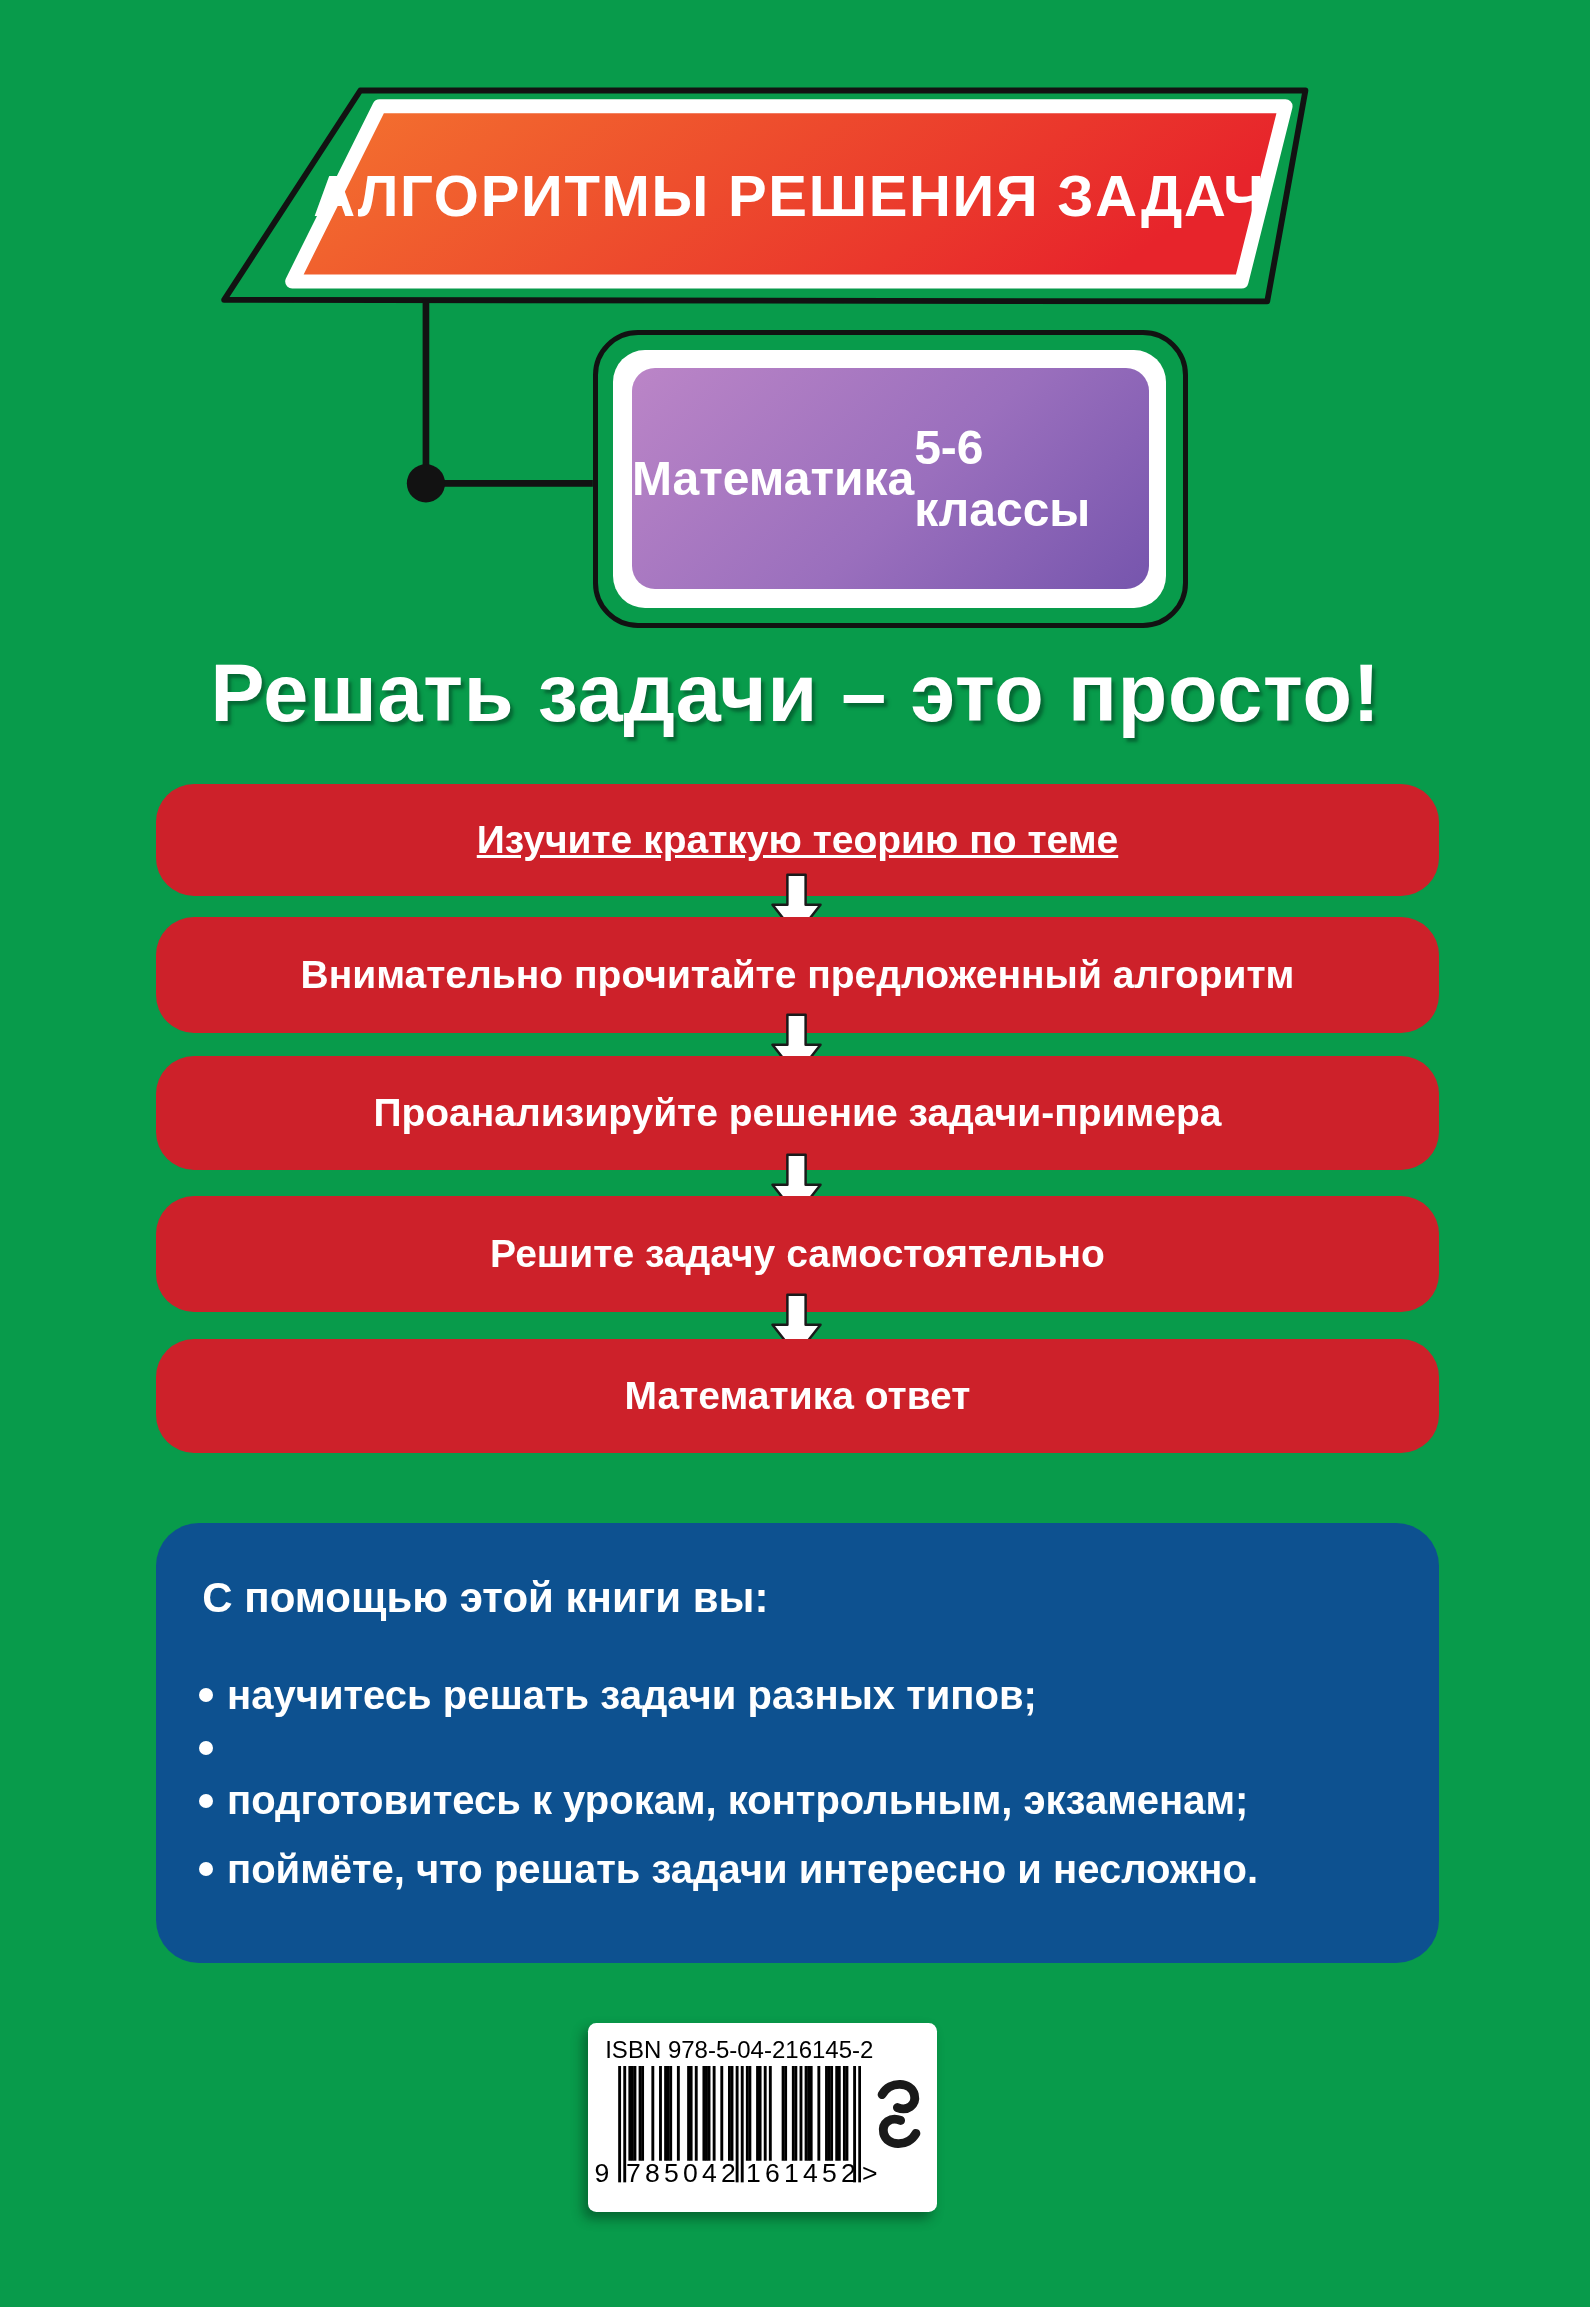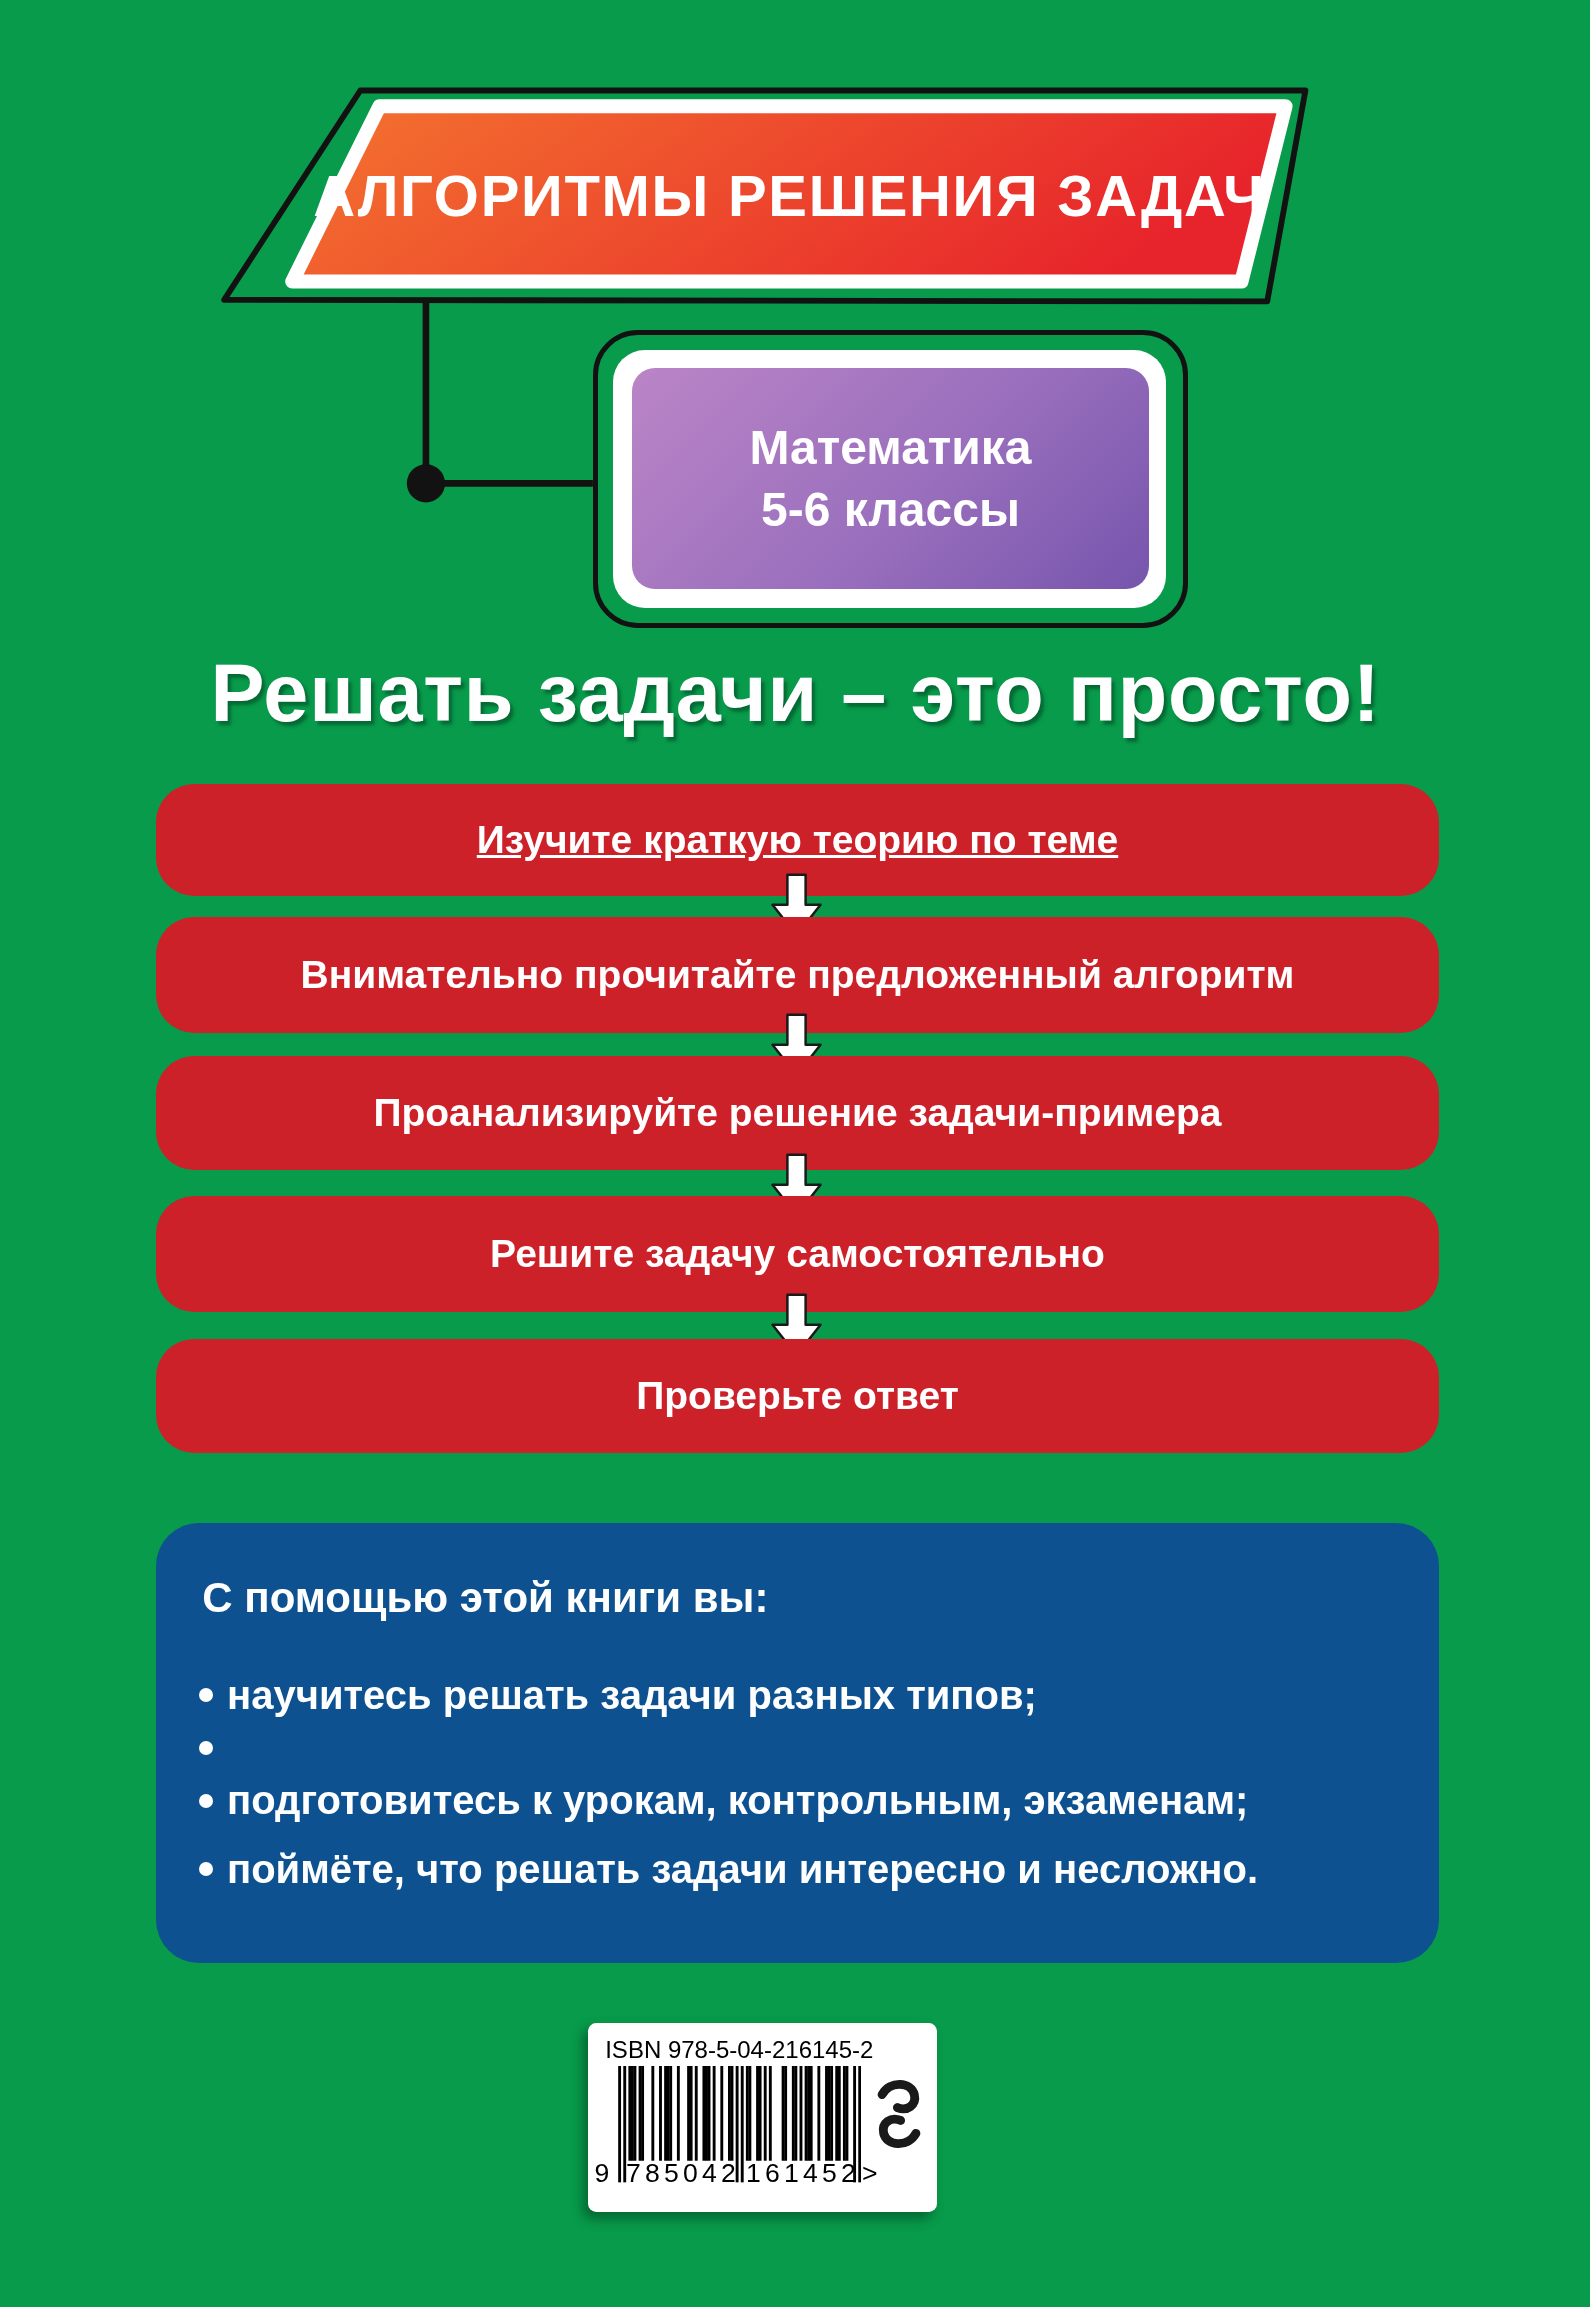--- a/index.html
+++ b/index.html
@@ -10,21 +10,21 @@
   
   #frame-svg{position:absolute;left:0;top:0;width:1591px;height:681px;}
   #banner-text{left:299px;top:116px;width:981px;height:158px;display:flex;align-items:center;justify-content:center;
     color:#ffffff;font-size:58px;font-weight:bold;letter-spacing:1.7px;white-space:nowrap;}
 
   
   #badge-outline{left:593px;top:330px;width:595px;height:298px;border:5px solid #121212;border-radius:45px;box-sizing:border-box;}
   #badge-white{left:613px;top:350px;width:553px;height:258px;background:#ffffff;border-radius:32px;}
   #badge-purple{left:632px;top:368px;width:517px;height:221px;border-radius:23px;
     background:linear-gradient(135deg,#bb85c7 0%,#9a6fbd 55%,#7655ad 100%);
-    display:flex;flex-direction:column;align-items:center;justify-content:center;
+    display:flex;flex-direction:row;align-items:center;justify-content:center;
     color:#fff;font-weight:bold;font-size:48px;line-height:1.28;}
 
   
   #headline{left:0;top:647px;width:1591px;text-align:center;color:#ffffff;font-size:81px;font-weight:bold;
     letter-spacing:0.8px;text-shadow:3.3px 4.2px 3.3px rgba(0,55,30,0.5);white-space:nowrap;}
 
   
   .step{left:156px;width:1283px;background:#cd212a;border-radius:38px;display:flex;align-items:center;justify-content:center;
     color:#ffffff;font-size:39px;font-weight:bold;white-space:nowrap;}
   #step-1{top:784px;height:112px;text-decoration:underline;}
@@ -92,21 +92,21 @@
     <polygon points="21,2 43,2 43,38 61,38 32,75 3,38 21,38" fill="#ffffff" stroke="#1a1a1a" stroke-width="3" stroke-linejoin="round"></polygon>
   </svg>
   <div class="abs step" id="step-3">Проанализируйте решение задачи-примера</div>
   <svg class="abs arrow" id="arrow-3" viewBox="0 0 64 78">
     <polygon points="21,2 43,2 43,38 61,38 32,75 3,38 21,38" fill="#ffffff" stroke="#1a1a1a" stroke-width="3" stroke-linejoin="round"></polygon>
   </svg>
   <div class="abs step" id="step-4">Решите задачу самостоятельно</div>
   <svg class="abs arrow" id="arrow-4" viewBox="0 0 64 78">
     <polygon points="21,2 43,2 43,38 61,38 32,75 3,38 21,38" fill="#ffffff" stroke="#1a1a1a" stroke-width="3" stroke-linejoin="round"></polygon>
   </svg>
-  <div class="abs step" id="step-5">Проверьте ответ</div>
+  <div class="abs step" id="step-5">Математика ответ</div>
 
   <div class="abs" id="benefits">
     <div id="benefits-title">С помощью этой книги вы:</div>
     <div class="benefit">
       <span class="dot"></span>
       <span>научитесь решать задачи разных типов;</span>
     </div>
     <div class="benefit">
       <span class="dot"></span>
     </div>

